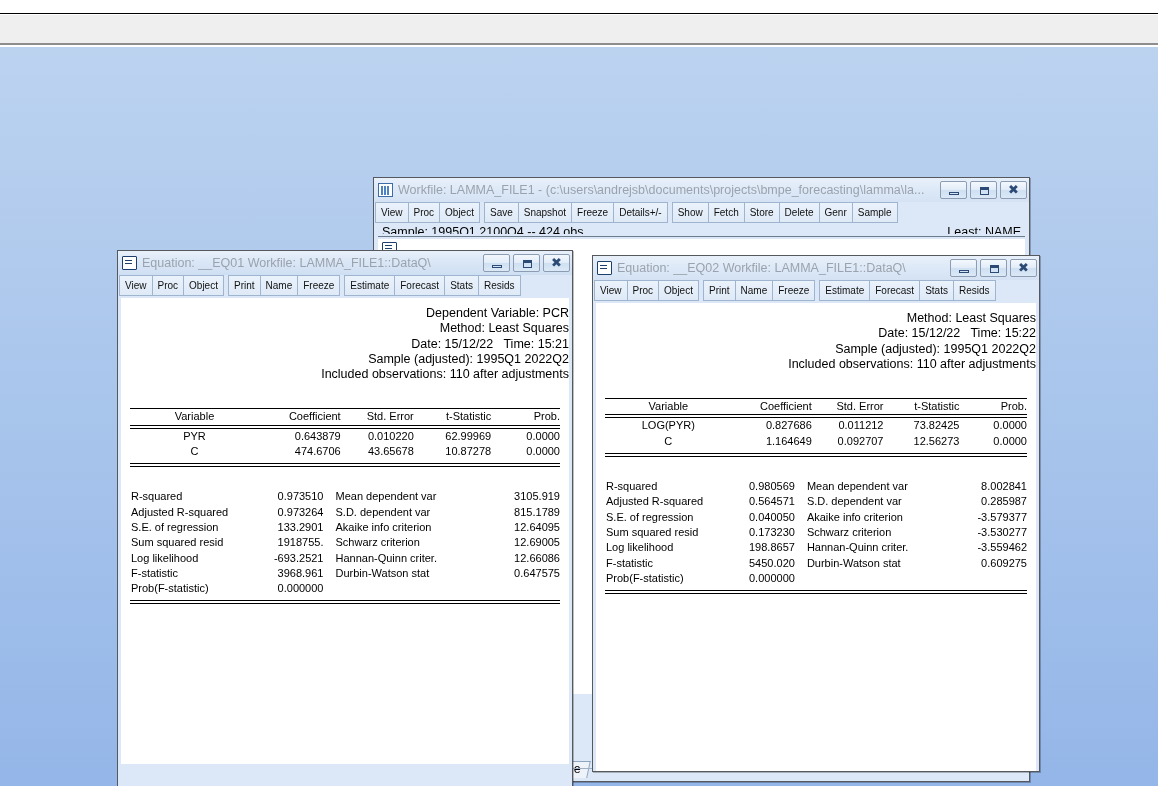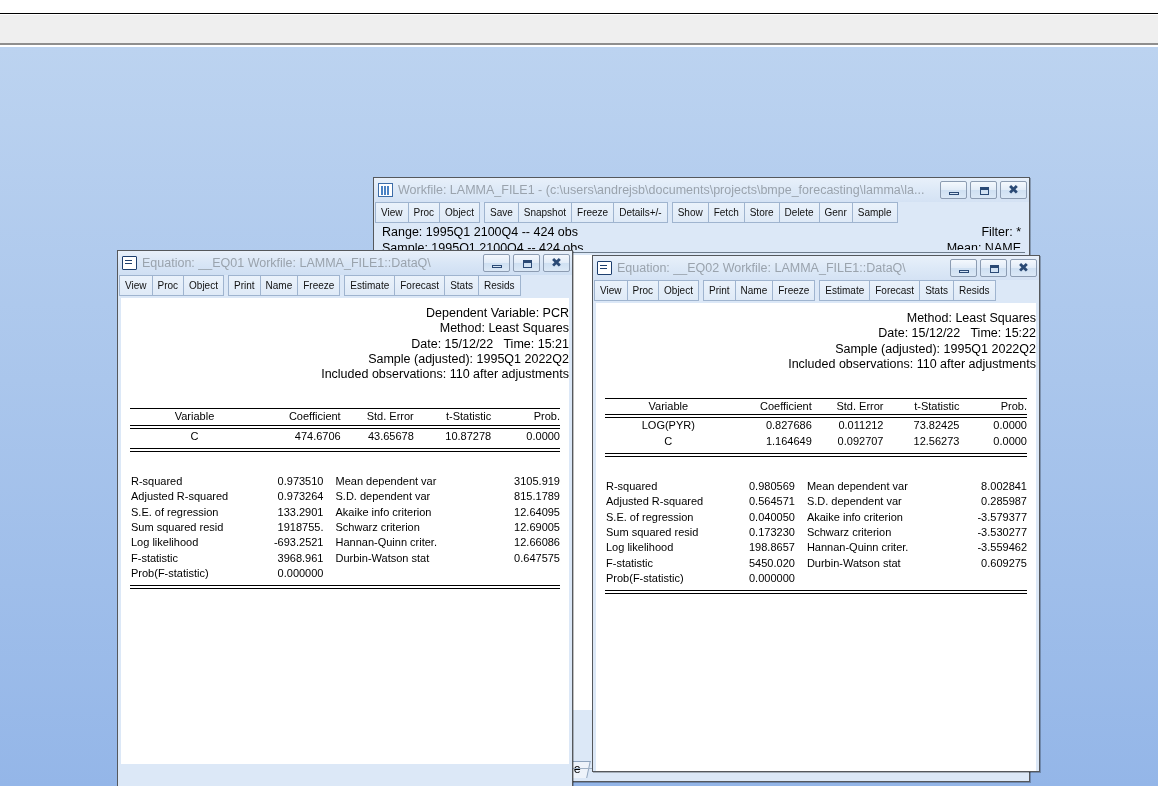--- a/index.html
+++ b/index.html
@@ -335,27 +335,23 @@
       <span class="tb-btn">Details+/-</span>
       <span class="tb-gap"></span>
       <span class="tb-btn">Show</span>
       <span class="tb-btn">Fetch</span>
       <span class="tb-btn">Store</span>
       <span class="tb-btn">Delete</span>
       <span class="tb-btn">Genr</span>
       <span class="tb-btn">Sample</span>
     </div>
 
-    <div class="wf-infoline">
-      <span>Range:  1995Q1 2100Q4  --  424 obs</span>
-      <span>Filter: *</span>
-    </div>
     <div class="wf-infoline partial">
       <span>Sample: 1995Q1 2100Q4  --  424 obs</span>
-      <span>Mean: NAME</span>
+      <span>Least: NAME</span>
     </div>
     <div class="wf-sep"></div>
 
     <div class="wf-objpane" id="wf-objects" style="height:455px;">
         <div class="obj-icon"></div>
         <div class="obj-icon"></div>
         <div class="obj-icon"></div>
         <div class="obj-icon"></div>
         <div class="obj-icon"></div>
         <div class="obj-icon"></div>
@@ -586,20 +582,27 @@
               <th class="col-name">Variable</th>
               <th class="col-num">Coefficient</th>
               <th class="col-num">Std. Error</th>
               <th class="col-num">t-Statistic</th>
               <th class="col-num">Prob.</th>
             </tr>
             <tr class="rule-double">
               <td colspan="5"></td>
             </tr>
             <tr>
+              <td class="col-name">PYR</td>
+              <td class="col-num">0.643879</td>
+              <td class="col-num">0.010220</td>
+              <td class="col-num">62.99969</td>
+              <td class="col-num">0.0000</td>
+            </tr>
+            <tr>
               <td class="col-name">C</td>
               <td class="col-num">474.6706</td>
               <td class="col-num">43.65678</td>
               <td class="col-num">10.87278</td>
               <td class="col-num">0.0000</td>
             </tr>
             <tr class="spacer-row">
               <td colspan="5"></td>
             </tr>
             <tr class="rule-double">

